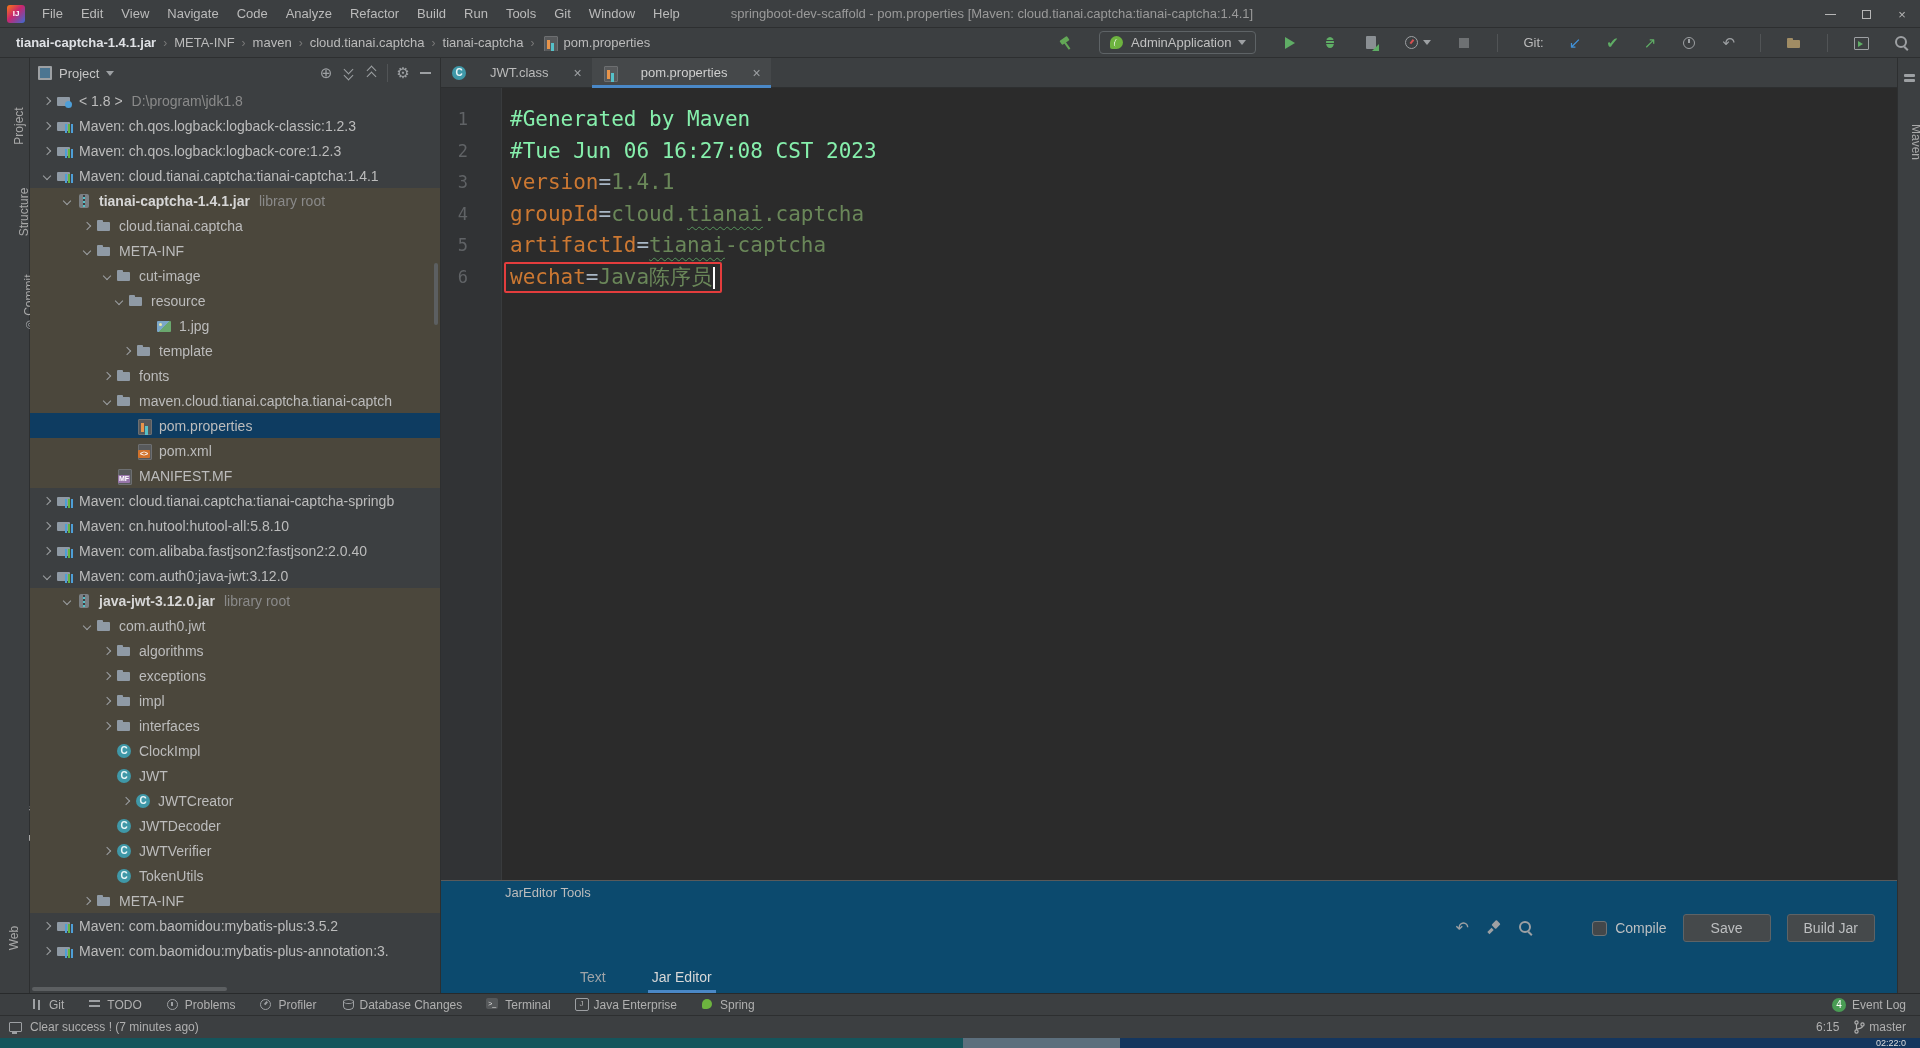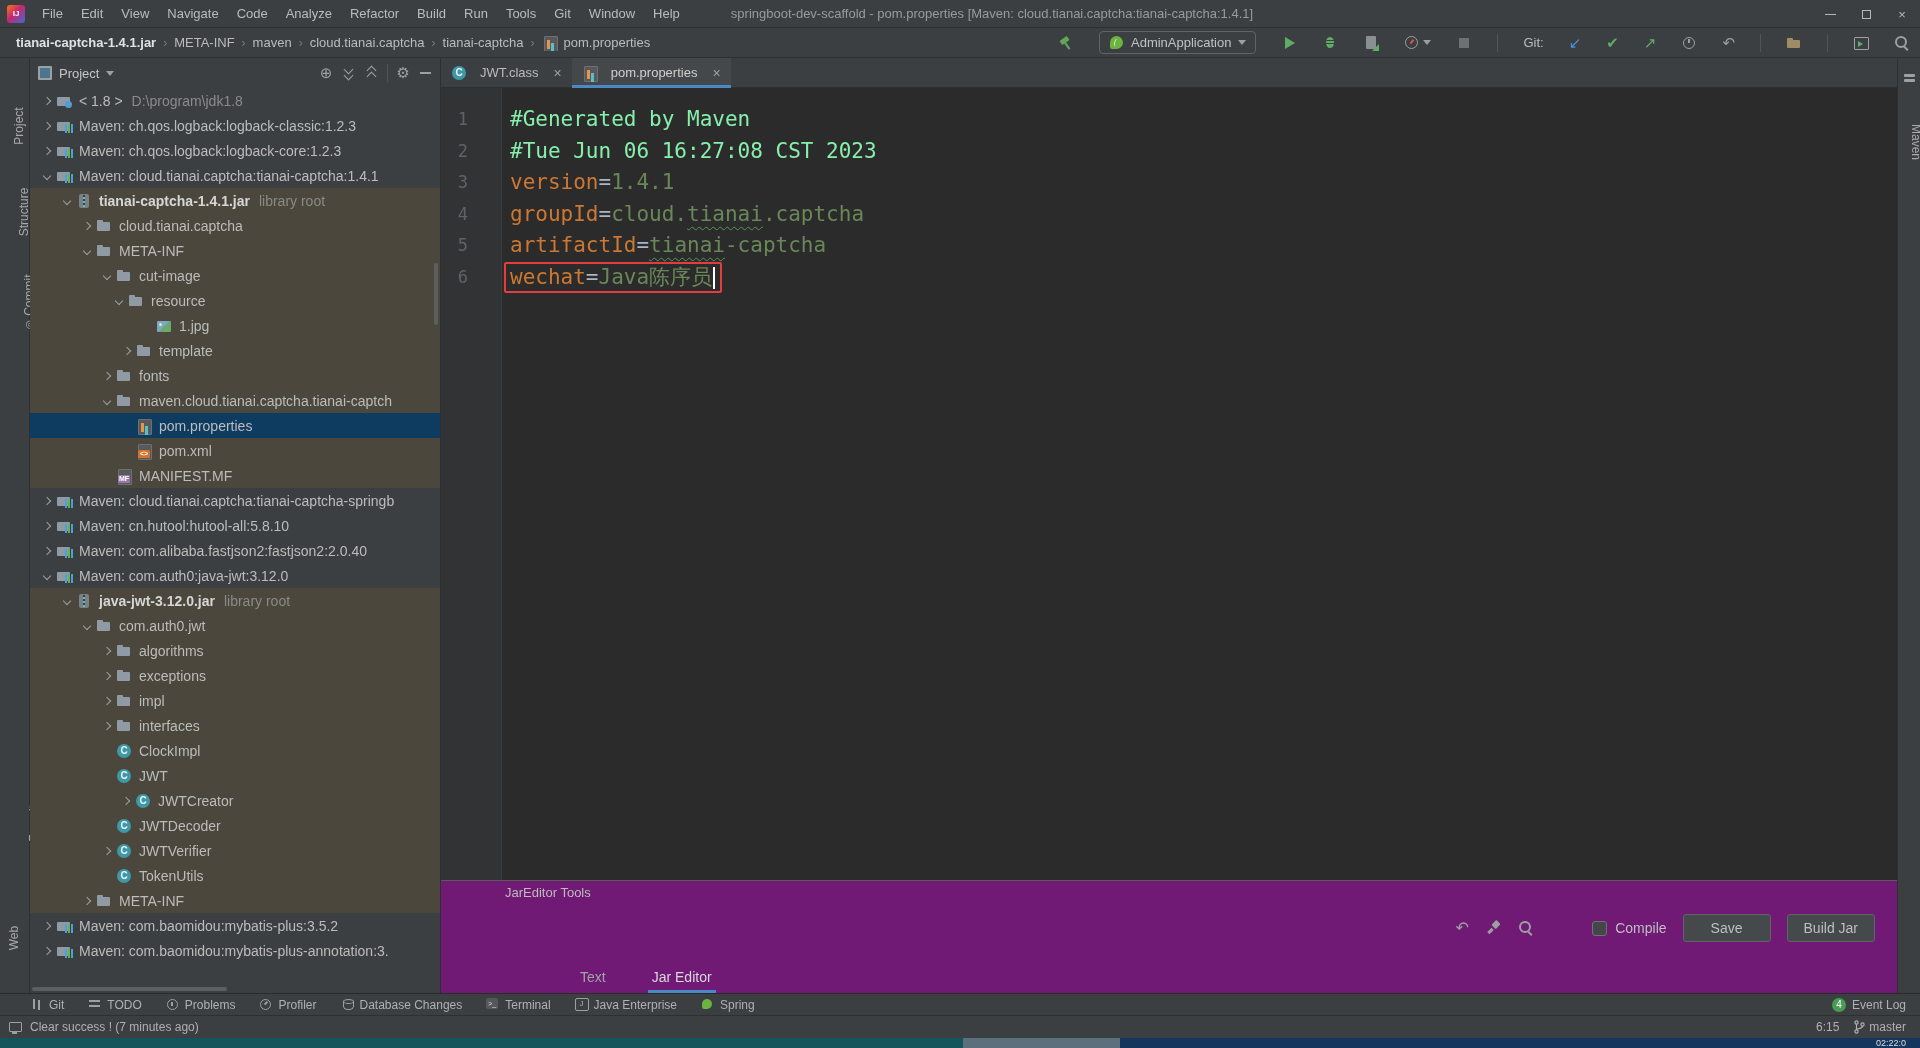--- a/index.html
+++ b/index.html
@@ -109,39 +109,39 @@
   .tico.props::before, .tico.xml::before, .tico.mf::before { content:""; position:absolute; left:2px; top:1px; width:12px; height:14px; background:#57595b; border:1px solid #6d6f71; border-radius:1px; }
   .tico.props::after { content:""; position:absolute; left:5px; bottom:2px; width:3px; height:9px; background:#e8944a; box-shadow:4px 3px 0 0 #56c1c9; }
   .tico.xml::after { content:"<>"; position:absolute; left:2px; bottom:1px; width:12px; height:8px; background:#d2722b; color:#fff; font-size:7px; line-height:8px; text-align:center; font-weight:bold; border-radius:1px; }
   .tico.mf::after { content:"MF"; position:absolute; left:2px; bottom:1px; width:12px; height:8px; background:#9876aa; color:#fff; font-size:7px; line-height:8px; text-align:center; font-weight:bold; border-radius:1px; }
   .tico.img::before { content:""; position:absolute; left:1px; top:3px; width:14px; height:11px; background:linear-gradient(135deg,#7ba7c9 0 50%,#6aa86e 50% 100%); border-radius:1px; }
   .tico.img::after { content:""; position:absolute; left:3px; top:5px; width:3px; height:3px; border-radius:50%; background:#eaeaa8; }
 
   
   .editor-col { flex:1; display:flex; flex-direction:column; background:#2b2b2b; min-width:0; }
   .tabbar { height:30px; background:#3c3f41; border-bottom:1px solid #2d2f30; display:flex; flex:none; }
-  .tab { display:flex; align-items:center; gap:12px; padding:0 10px; color:#bbbbbb; position:relative; font-size:13px; }
+  .tab { display:flex; align-items:center; gap:22px; padding:0 10px; color:#bbbbbb; position:relative; font-size:13px; }
   .tab.active { background:#45484a; color:#cfcfcf; }
   .tab.active::after { content:""; position:absolute; left:0; right:0; bottom:-1px; height:3px; background:#4a88c7; }
   .tab-close { color:#9da0a3; margin-left:3px; font-size:14px; line-height:14px; }
   .editor-body { flex:1; display:flex; overflow:hidden; }
   .gutter { width:61px; background:#313335; border-right:1px solid #393b3d; padding-top:16px; flex:none; }
   .gnum { height:31.5px; line-height:31.5px; text-align:right; padding-right:33px; color:#606366; font-family:"DejaVu Sans Mono",monospace; font-size:17px; }
   .code { flex:1; padding-top:16px; padding-left:8px; font-family:"DejaVu Sans Mono",monospace; font-size:21px; overflow:hidden; }
   .cline { height:31.5px; line-height:31.5px; white-space:pre; }
   .tk-comment { color:#86efac; }
   .tk-key { color:#cc7832; }
   .tk-op { color:#a9b7c6; }
   .tk-value { color:#6a8759; }
   .tk-value-typo { color:#6a8759; text-decoration:underline wavy #57965c 1px; text-underline-offset:5px; }
   .redbox { display:inline-block; border:2px solid #e43d3d; border-radius:2px; padding:0 5px 0 4px; margin-left:-6px; height:31px; line-height:27px; vertical-align:top; }
   .caret { display:inline-block; width:2px; height:22px; background:#ffffff; vertical-align:middle; margin-left:1px; }
 
   
-  .jarpanel { border-top:1px solid #5a5a5a; height:113px; display:flex; flex-direction:column; flex:none; background:#701a75; }
+  .jarpanel { border-top:1px solid #5a5a5a; height:113px; display:flex; flex-direction:column; flex:none; background:#0c4a6e; }
   .jp-title { padding:4px 0 0 64px; color:#bcbcbc; font-size:13px; height:24px; flex:none; }
   .jp-controls { height:46px; display:flex; align-items:center; justify-content:flex-end; gap:16px; padding-right:22px; flex:none; }
   .cbx { width:15px; height:15px; border:1.5px solid #6f7375; border-radius:3px; background:#43474a; display:inline-block; }
   .cb-wrap { display:flex; align-items:center; gap:8px; color:#bdbfc1; font-size:14px; }
   .btn { height:28px; min-width:88px; background:#45494b; border:1px solid #5e6366; border-radius:3px; color:#bdbfc1; display:inline-flex; align-items:center; justify-content:center; font-size:14px; padding:0 16px; }
   .jp-tabs { height:30px; display:flex; align-items:stretch; padding-left:135px; gap:38px; flex:none; }
   .jp-tab { padding:6px 4px 0; color:#9fa4a8; position:relative; font-size:14px; }
   .jp-tab.active { color:#d8d8d8; }
   .jp-tab.active::after { content:""; position:absolute; left:0; right:0; bottom:0; height:3px; background:#4a88c7; }
 

